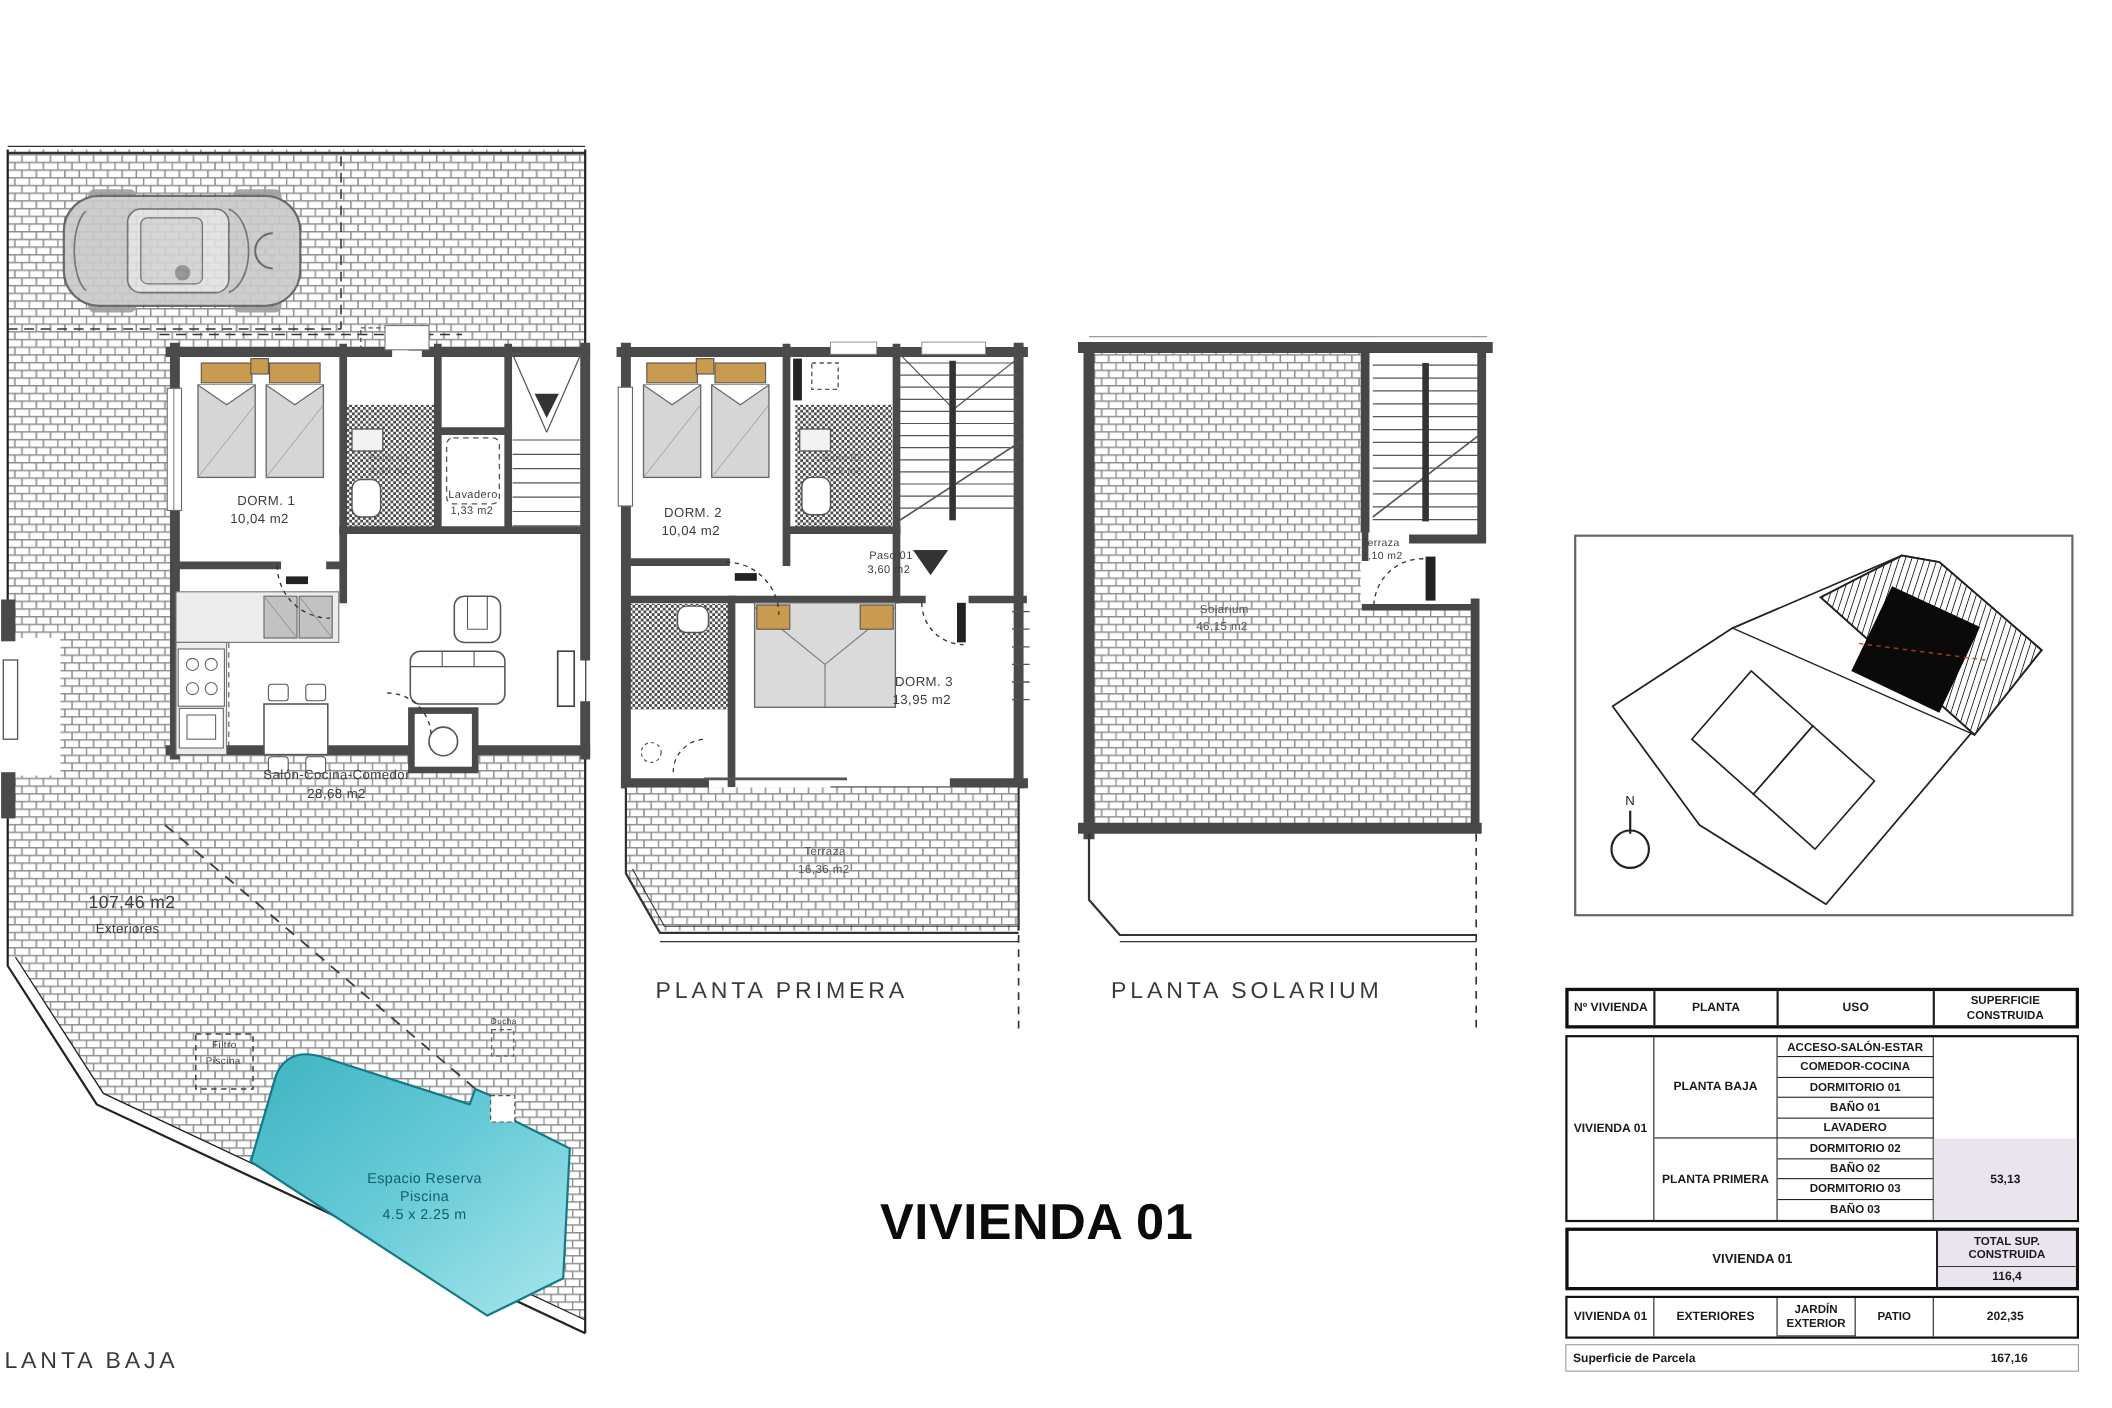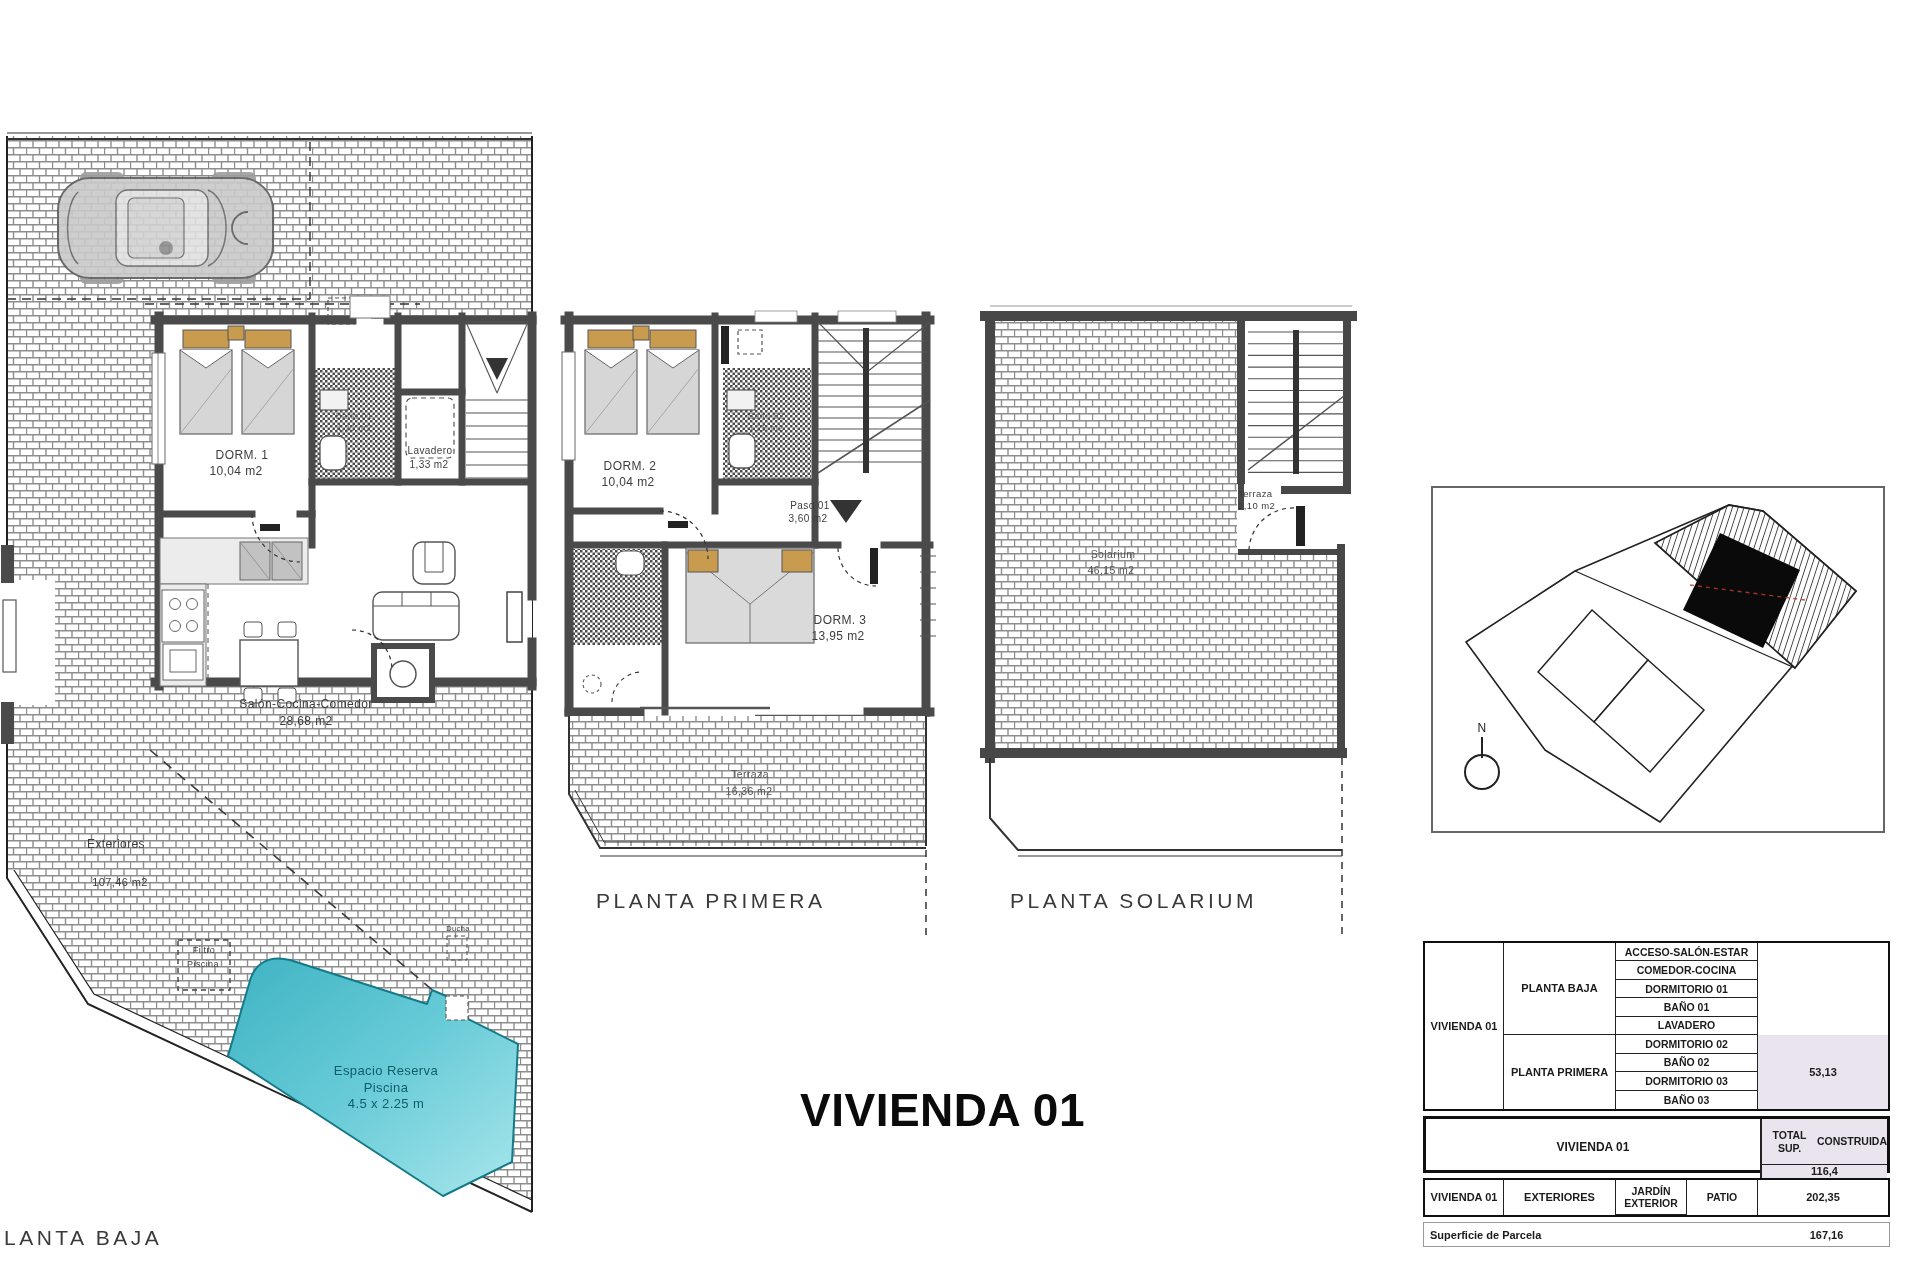--- a/index.html
+++ b/index.html
@@ -310,21 +310,21 @@
 
 <div class="lbl" style="left:242px;top:449px;font-size:12px;">DORM. 1</div>
 <div class="lbl" style="left:236px;top:465px;font-size:12px;">10,04 m2</div>
 <div class="lbl faint" style="left:354px;top:412px;font-size:9px;">Baño 01</div>
 <div class="lbl faint" style="left:354px;top:424px;font-size:9px;">4,20 m2</div>
 <div class="lbl" style="left:430px;top:446px;font-size:10px;">Lavadero</div>
 <div class="lbl" style="left:429px;top:460px;font-size:10px;">1,33 m2</div>
 <div class="lbl" style="left:306px;top:698px;font-size:12px;">Salón-Cocina-Comedor</div>
 <div class="lbl" style="left:306px;top:715px;font-size:12px;">28,68 m2</div>
 <div class="lbl" style="left:116px;top:838px;font-size:12px;">Exteriores</div>
-<div class="lbl" style="left:120px;top:877px;font-size:11px;">107,46 m2</div>
+<div class="lbl" style="left:120px;top:813px;font-size:16px;">107,46 m2</div>
 <div class="lbl" style="left:204px;top:946px;font-size:9px;">Filtro</div>
 <div class="lbl" style="left:203px;top:960px;font-size:9px;">Piscina</div>
 <div class="lbl" style="left:458px;top:925px;font-size:7.5px;text-align:center;">Ducha</div>
 <div class="lbl pool-text" style="left:386px;top:1064px;font-size:13px;">Espacio Reserva</div>
 <div class="lbl pool-text" style="left:386px;top:1081px;font-size:13px;">Piscina</div>
 <div class="lbl pool-text" style="left:386px;top:1097px;font-size:13px;text-align:center;">4.5 x 2.25 m</div>
 
 <div class="lbl" style="left:630px;top:460px;font-size:12px;">DORM. 2</div>
 <div class="lbl" style="left:628px;top:476px;font-size:12px;">10,04 m2</div>
 <div class="lbl faint" style="left:766px;top:412px;font-size:9px;">Baño 02</div>
@@ -342,41 +342,47 @@
 <div class="lbl lbl-left" style="left:1238px;top:501px;font-size:9.5px;">2,10 m2</div>
 
 <div class="lbl" style="left:1482px;top:722px;font-size:12px;color:#222;">N</div>
 
 <div class="plan-title" style="left:4px;top:1226px;">LANTA BAJA</div>
 <div class="plan-title" style="left:596px;top:889px;">PLANTA PRIMERA</div>
 <div class="plan-title" style="left:1010px;top:889px;text-align:center;">PLANTA SOLARIUM</div>
 
 <div class="big-title">VIVIENDA 01</div>
 
+<div class="tblock grid4 thick" style="left:1423px;top:898px;width:467px;height:37px;">
+  <div class="c nb" style="border-right-width:2px;font-size:11px;">Nº VIVIENDA</div>
+  <div class="c nb" style="border-right-width:2px;font-size:11px;">PLANTA</div>
+  <div class="c nb" style="border-right-width:2px;font-size:11px;">USO</div>
+  <div class="c nb nr" style="font-size:10.5px;padding:0 10px;">SUPERFICIE CONSTRUIDA</div>
+</div>
 
 <div class="tblock grid4" style="left:1423px;top:941px;width:467px;height:170px;border:2.5px solid #101010;grid-template-rows:repeat(9,1fr);">
   <div class="c nb" style="grid-row:1/10;font-size:11px;">VIVIENDA 01</div>
   <div class="c" style="grid-row:1/6;font-size:11px;">PLANTA BAJA</div>
   <div class="c nb" style="grid-row:6/10;font-size:11px;">PLANTA PRIMERA</div>
   <div class="c" style="grid-column:3;grid-row:1;">ACCESO-SALÓN-ESTAR</div>
   <div class="c" style="grid-column:3;grid-row:2;">COMEDOR-COCINA</div>
   <div class="c" style="grid-column:3;grid-row:3;">DORMITORIO 01</div>
   <div class="c" style="grid-column:3;grid-row:4;">BAÑO 01</div>
   <div class="c" style="grid-column:3;grid-row:5;">LAVADERO</div>
   <div class="c" style="grid-column:3;grid-row:6;">DORMITORIO 02</div>
   <div class="c" style="grid-column:3;grid-row:7;">BAÑO 02</div>
   <div class="c" style="grid-column:3;grid-row:8;">DORMITORIO 03</div>
   <div class="c nb" style="grid-column:3;grid-row:9;">BAÑO 03</div>
   <div class="c nr nb shade" style="grid-column:4;grid-row:6/10;font-size:11px;">53,13</div>
 </div>
 
 <div class="tblock thick" style="left:1423px;top:1116px;width:467px;height:57px;display:grid;grid-template-columns:336px 1fr;">
   <div class="c nb" style="border-right-width:2px;font-size:12px;">VIVIENDA 01</div>
   <div style="display:flex;flex-direction:column;">
-    <div class="c nr shade" style="height:46px;flex-direction:row;font-size:10.5px;">
+    <div class="c nr shade" style="height:33px;flex-direction:column;font-size:10.5px;">
       <span>TOTAL SUP.</span>
       <span>CONSTRUIDA</span>
     </div>
     <div class="c nr nb shade" style="flex:1;font-size:11px;">116,4</div>
   </div>
 </div>
 
 <div class="tblock grid4" style="left:1423px;top:1178px;width:467px;height:39px;border:2.5px solid #101010;">
   <div class="c nb" style="font-size:11px;">VIVIENDA 01</div>
   <div class="c nb" style="font-size:11px;">EXTERIORES</div>

